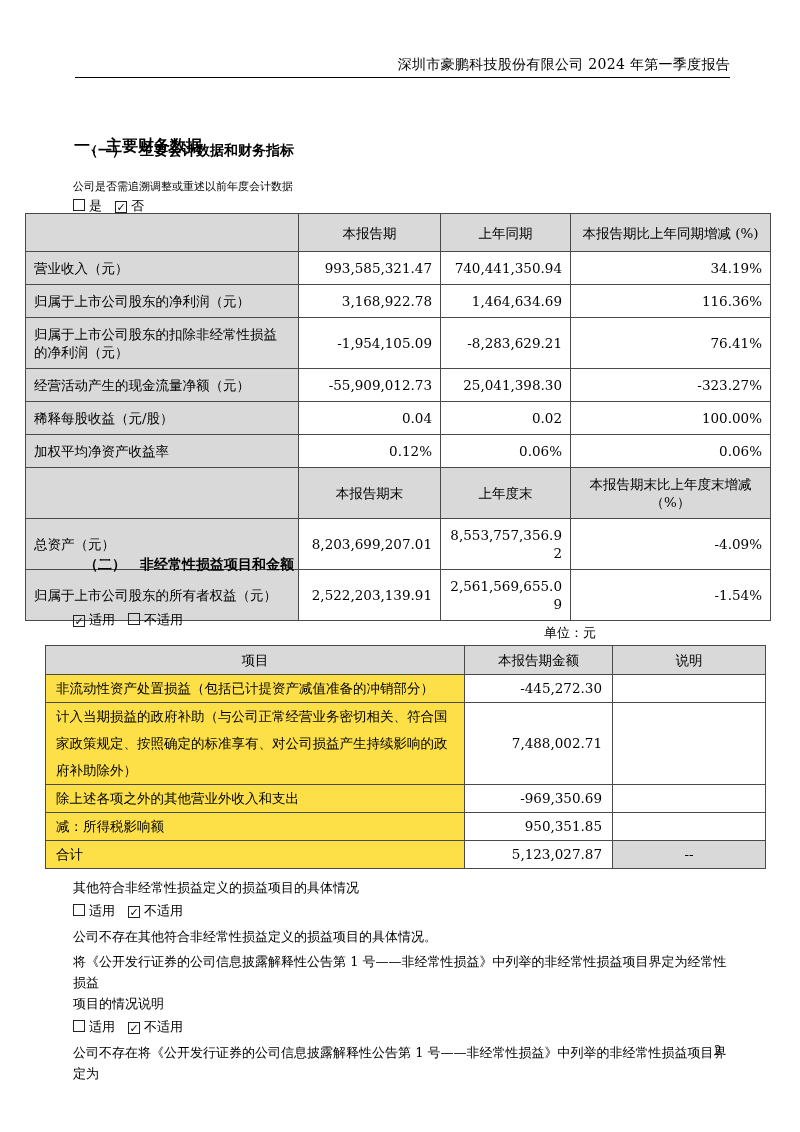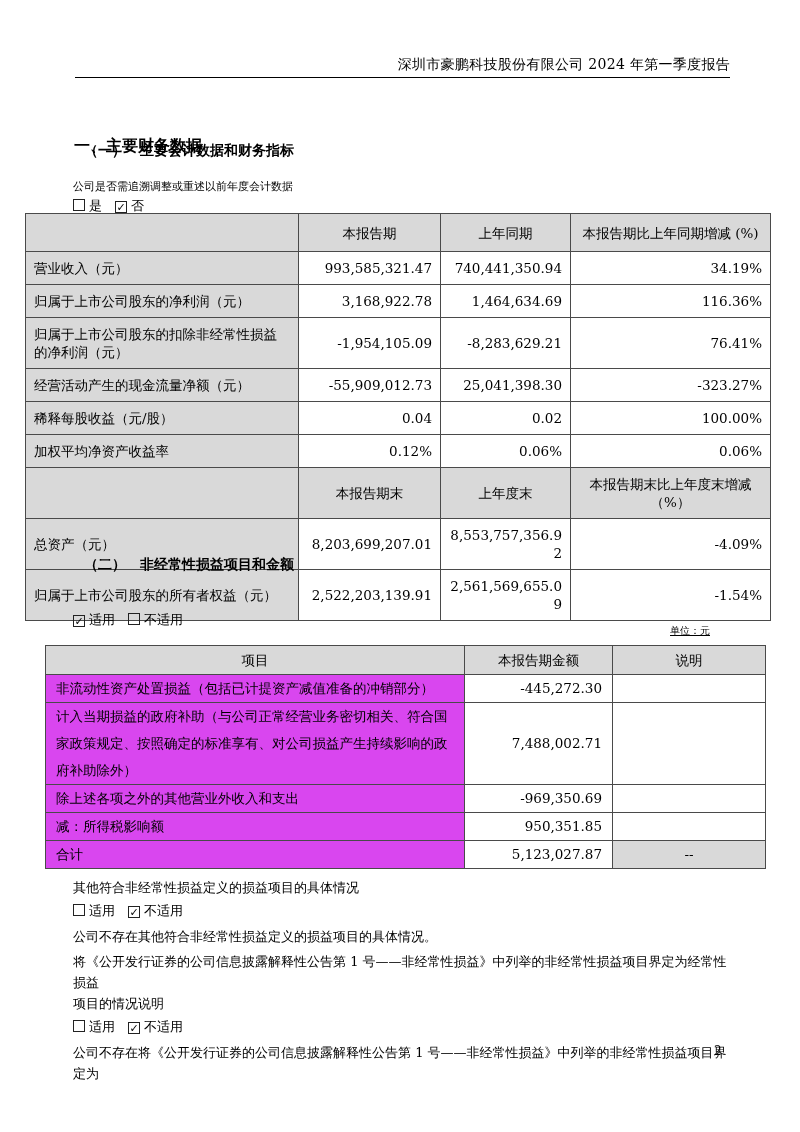--- a/index.html
+++ b/index.html
@@ -18,36 +18,36 @@
   .h2 { position:absolute; left:84px; font-size:14px; font-weight:bold;
         font-family:"DejaVu Sans","Liberation Sans",sans-serif; }
   .h2a { top:142px; }
   .h2b { top:556px; }
 
   .body-text { font-size:11px; }
   .question { position:absolute; top:179px; left:73px; }
   .cb-line { font-size:13px; }
   .cb1 { position:absolute; top:197px; left:73px; }
   .cb2 { position:absolute; top:611px; left:73px; }
-  .unit { position:absolute; top:624px; left:430px; width:280px; text-align:right; font-size:10px;text-decoration:underline; }
+  .unit { position:absolute; top:624px; left:430px; width:280px; text-align:center; font-size:13px; }
 
   .tbl { position:absolute; border-collapse:collapse; table-layout:fixed; font-size:13.5px; border:1.5px solid #000; }
   .tbl td { border:1px solid #4a4a4a; vertical-align:middle; word-break:break-all; }
   .tbl tr.hrow td { background:#d9d9d9; text-align:center; white-space:pre-line; }
 
   .t1 { top:213px; left:25px; width:746px; }
   .t1 td { padding:7px 8px; line-height:18px; }
   .t1 tr.hrow td { height:23px; }
   .t1 td.label { background:#d9d9d9; text-align:left; }
   .t1 td.num { text-align:right; }
 
   .t2 { top:645px; left:45px; width:721px;border-radius:24px; }
   .t2 td { padding:0 10px; line-height:27px; }
   .t2 tr.hrow td { height:28px; }
-  .t2 td.label { background:#d946ef; text-align:left; }
+  .t2 td.label { background:#fde047; text-align:left; }
   .t2 td.num { text-align:right; }
   .t2 td.note { text-align:center; }
   .t2 td.note.filled { background:#d9d9d9; }
 
   .notes { position:absolute; top:877px; left:73px; width:666px; font-size:13px; }
   .notes .note { line-height:21px; margin:0 0 4px 0; }
   .notes .cb-line { margin:0 0 6px 0; }
   .prewrap { white-space:pre-line; }
 
   .cb-item { margin-right:13px; white-space:nowrap; }

